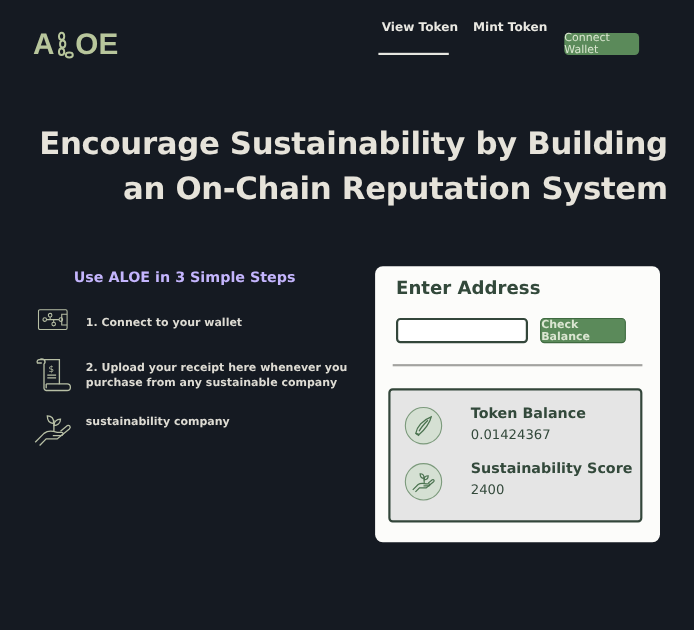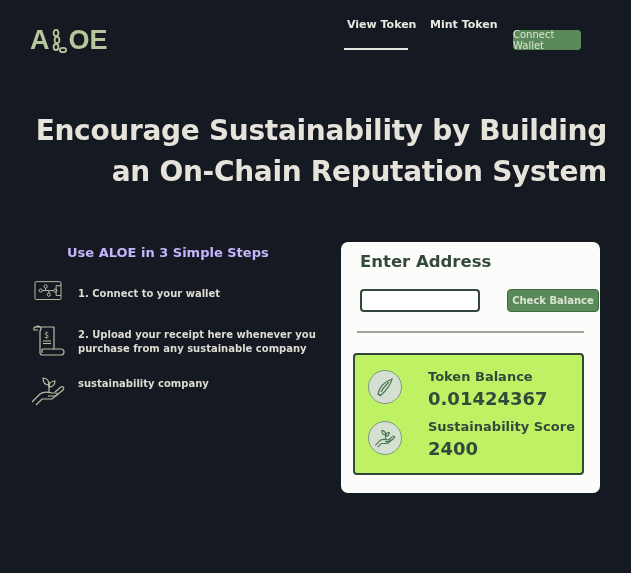--- a/index.html
+++ b/index.html
@@ -49,37 +49,37 @@
     position: absolute; left: 341px; top: 242px; width: 259px; height: 251px;
     background: #fcfcfa; border-radius: 7px;
   }
   .card-title { position: absolute; left: 19px; top: 10px; font-size: 16.5px; font-weight: bold; color: #33493b; }
   .address-input {
     position: absolute; left: 19px; top: 47px; width: 120px; height: 23px;
     border: 2px solid #33463a; border-radius: 4px; background: #fff;
     font-family: "DejaVu Sans", sans-serif; font-size: 10px; padding: 0 4px; outline: none;
   }
   .check-btn {
-    position: absolute; left: 150px; top: 47px; width: 92px; height: 23px;
+    position: absolute; left: 150px; top: 47px; width: 78px; height: 23px;
     background: #5b8a5a; border: 1.5px solid #3f6a40; border-radius: 4px;
     color: #dbe6d2; font-size: 10px; font-weight: bold;
-    display: flex; align-items: center; justify-content: center; margin-left: 16px;
+    display: flex; align-items: center; justify-content: center;
   }
   .divider { position: absolute; left: 16px; top: 89px; width: 227px; height: 2px; background: #a3a3a0; }
   .result-box {
     position: absolute; left: 12px; top: 111px; width: 231px; height: 122px;
-    border: 2px solid #33463a; border-radius: 4px; background: #bef264;
+    border: 2px solid #33463a; border-radius: 4px; background: #e5e5e5;
   }
   .badge {
     position: absolute; width: 34px; height: 34px; border-radius: 50%;
     background: #d5e0d3; border: 1.5px solid #7c9a7c;
     display: flex; align-items: center; justify-content: center;
   }
   .stat-label { position: absolute; left: 73px; font-size: 13px; font-weight: bold; color: #33493b; }
-  .stat-value { position: absolute; left: 73px; font-size: 18px; font-weight: bold; color: #33493b; }
+  .stat-value { position: absolute; left: 73px; font-size: 12px; font-weight: normal; color: #33493b; }
 </style>
 </head>
 <body>
 
 <div class="page">
 
   <div class="logo">
     <span>A</span>
     <svg class="chain" viewBox="0 0 17 26">
       <g fill="none" stroke="#b8c69c" stroke-width="1.8">

